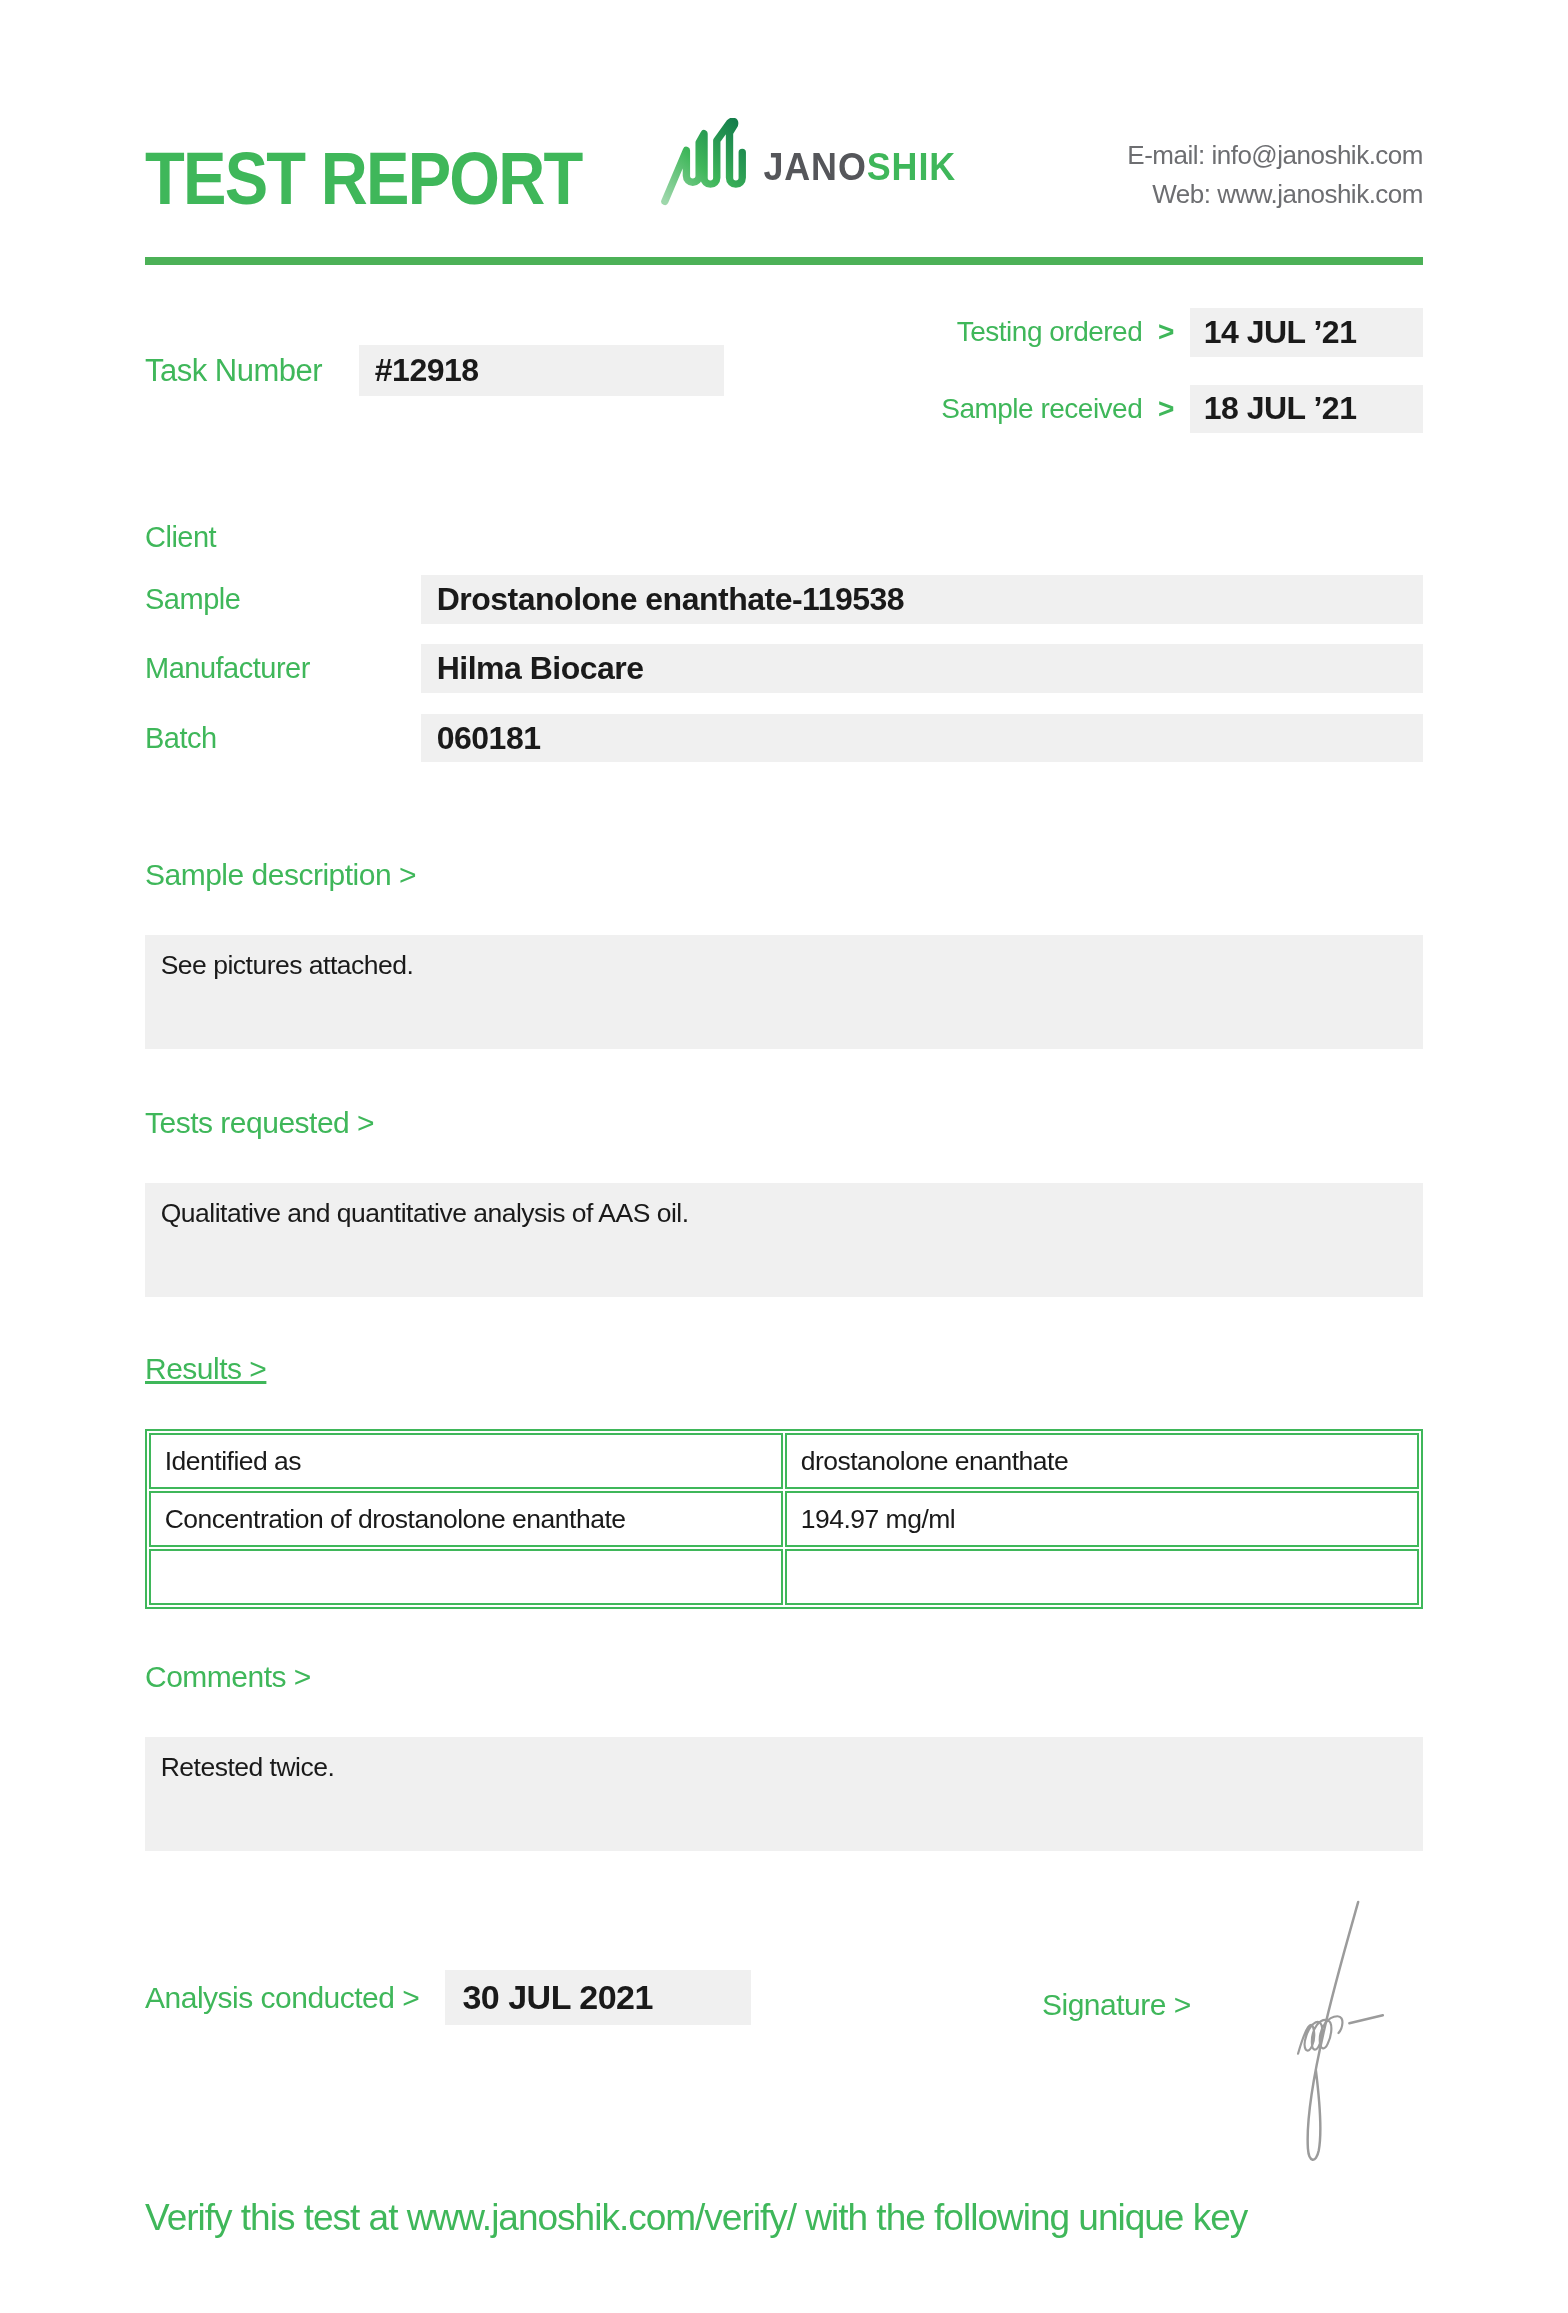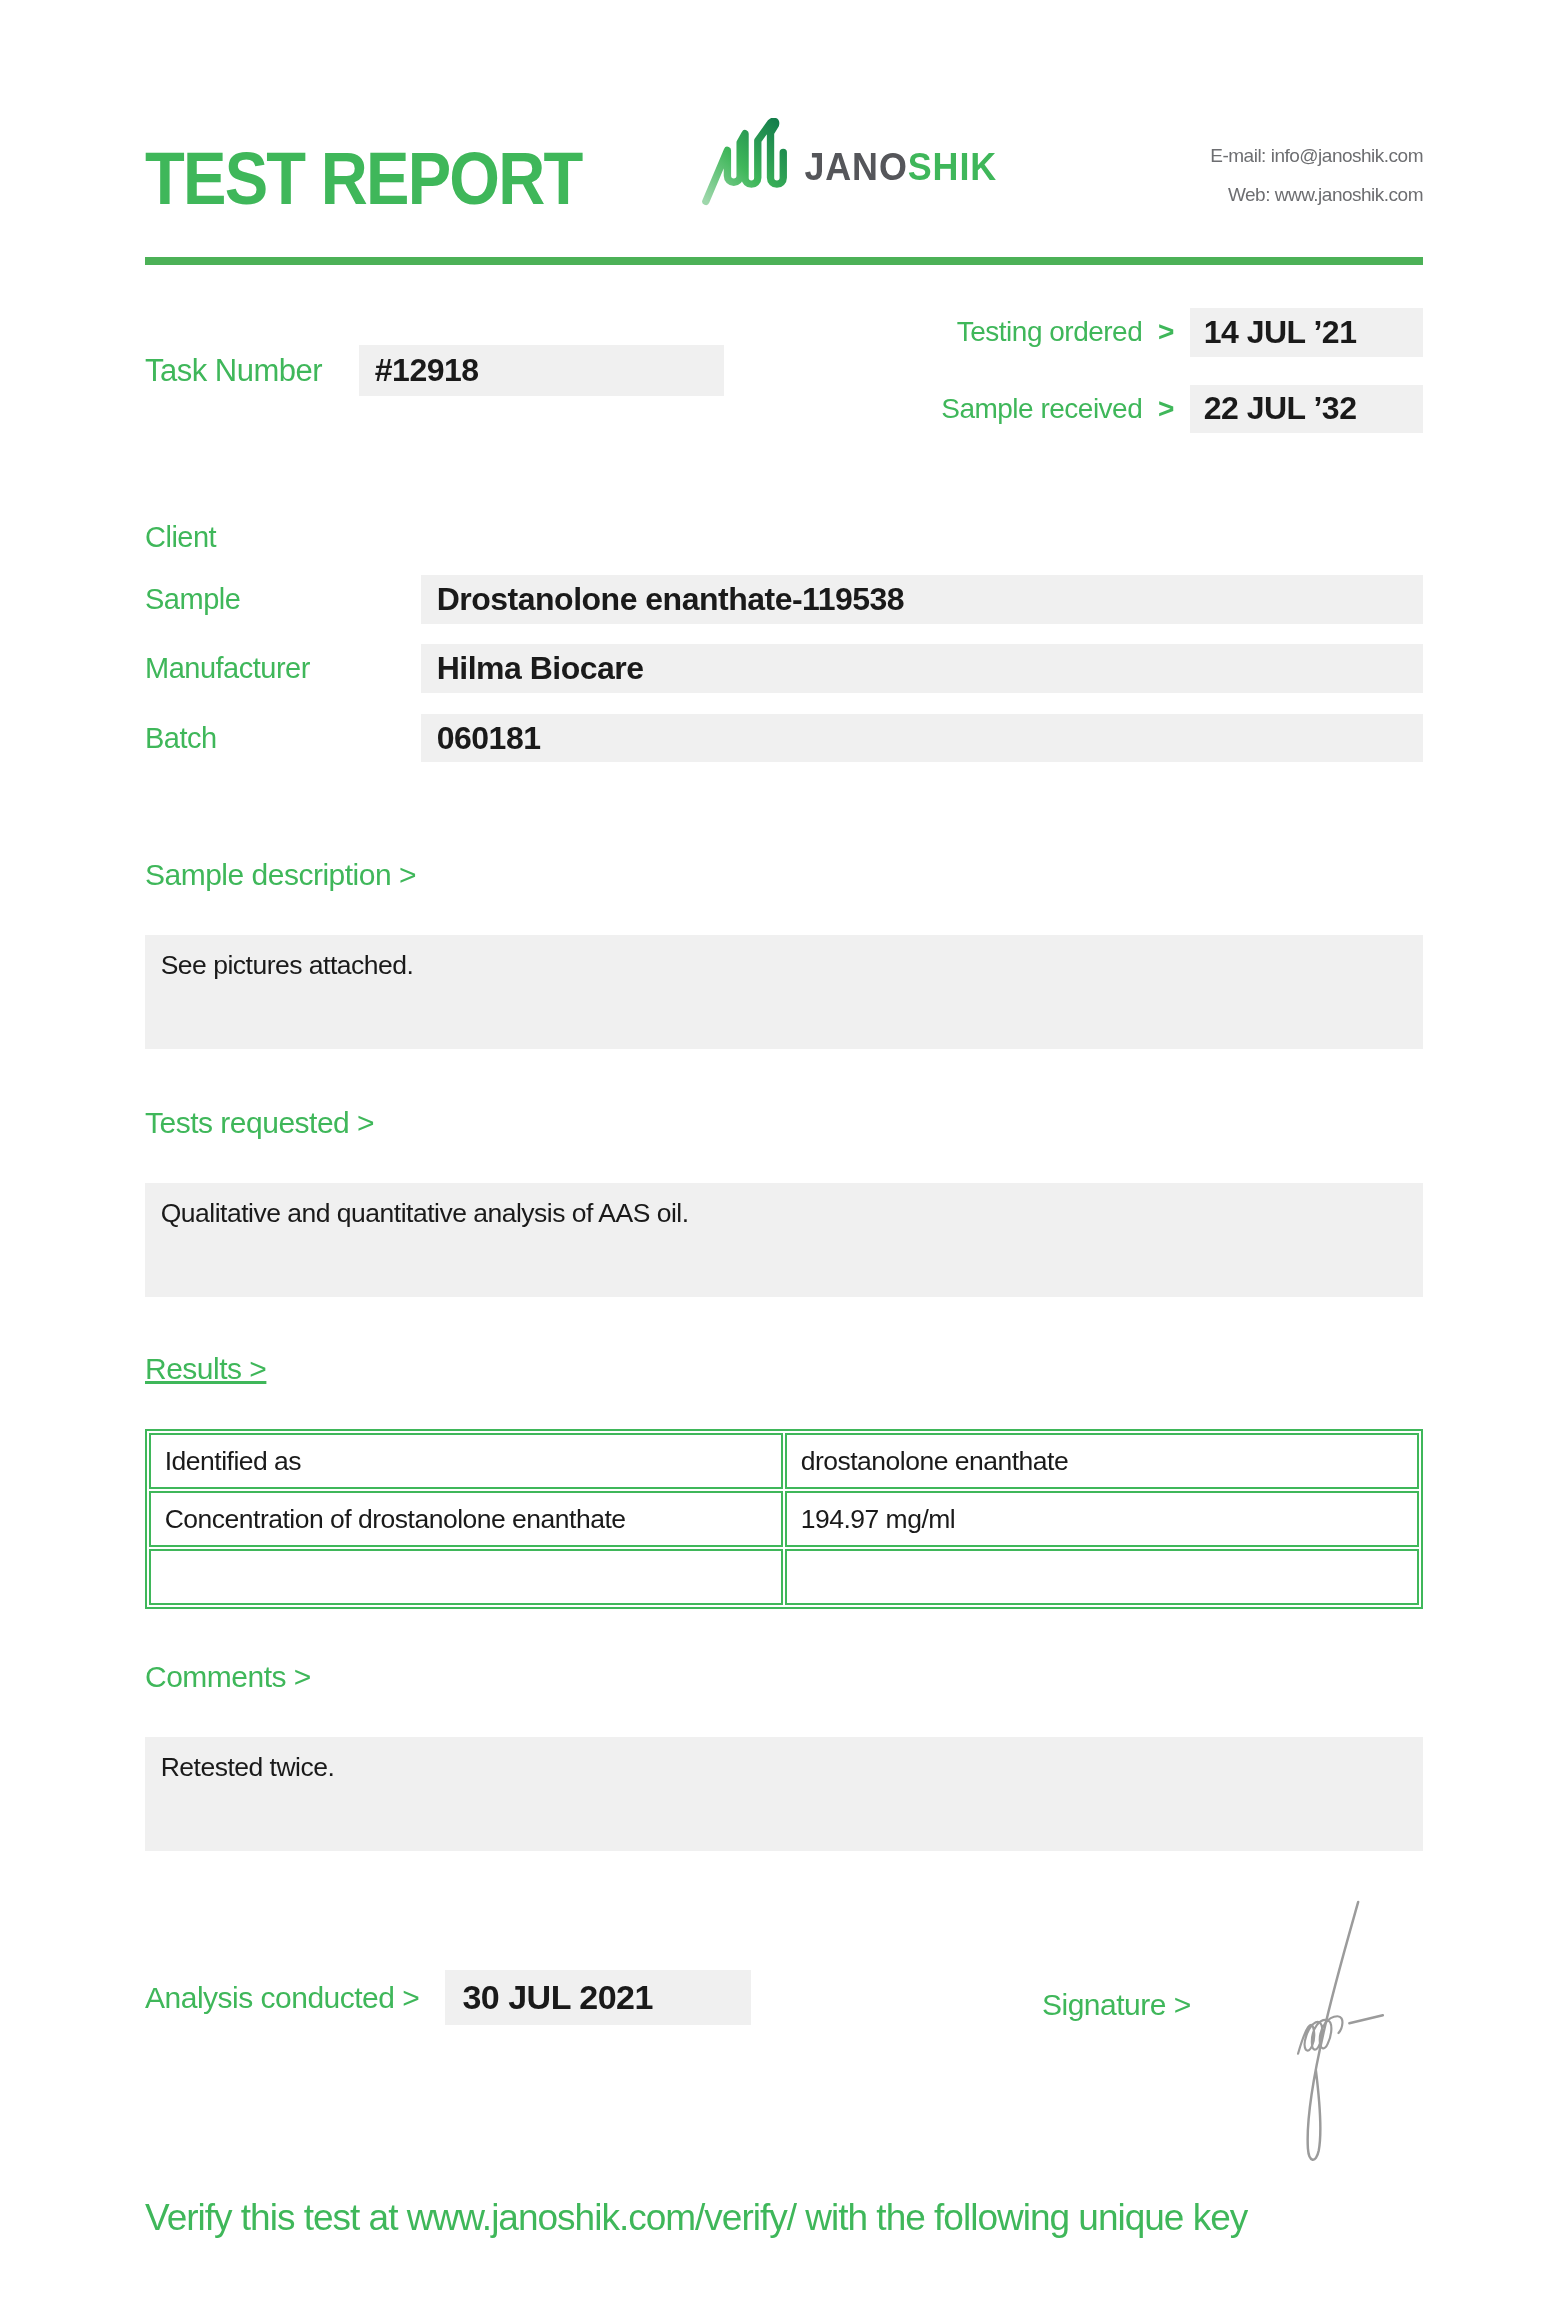--- a/index.html
+++ b/index.html
@@ -18,21 +18,21 @@
   .title {
     color:#3fb75a; font-size:74px; font-weight:bold; line-height:0.95;
     letter-spacing:-2px; display:inline-block; transform:scaleX(0.88); transform-origin:left bottom;
     white-space:nowrap;
   }
   .logo { display:flex; align-items:center; margin-right:147px; margin-bottom:-3.9px; }
   .logo-icon { width:98px; height:100px; }
   .logo-text { font-size:39px; font-weight:bold; letter-spacing:1px; line-height:1.1; white-space:nowrap; transform:scaleX(0.92); }
   .logo-jano { color:#55565a; }
   .logo-shik { color:#3fb75a; }
-  .contact { text-align:right; color:#6d6e71; font-size:19px; line-height:39px; letter-spacing:-0.5px; }
+  .contact { text-align:right; color:#6d6e71; font-size:26px; line-height:39px; letter-spacing:-0.5px; }
 
   .divider { height:7.8px; background:#4cb157; margin-top:43px; }
 
   
   .task-row { display:flex; justify-content:space-between; margin-top:43px; }
   .green-label { color:#3fb75a; font-size:29px; letter-spacing:-0.5px; }
   .task-left { display:flex; align-items:center; gap:37px; }
   .task-label { font-size:31px; }
   .task-value {
     width:365px; background:#f0f0f0; font-size:32px; font-weight:bold;
@@ -127,21 +127,21 @@
       </div>
       <div class="dates">
         <div class="date-row">
           <span class="green-label date-label">Testing ordered</span>
           <span class="date-arrow">&gt;</span>
           <span class="date-value">14 JUL ’21</span>
         </div>
         <div class="date-row">
           <span class="green-label date-label">Sample received</span>
           <span class="date-arrow">&gt;</span>
-          <span class="date-value">22 JUL ’32</span>
+          <span class="date-value">18 JUL ’21</span>
         </div>
       </div>
     </div>
 
     <div class="info-block">
       <div class="info-row">
         <div class="green-label info-label">Client</div>
       </div>
       <div class="info-row">
         <div class="green-label info-label">Sample</div>

